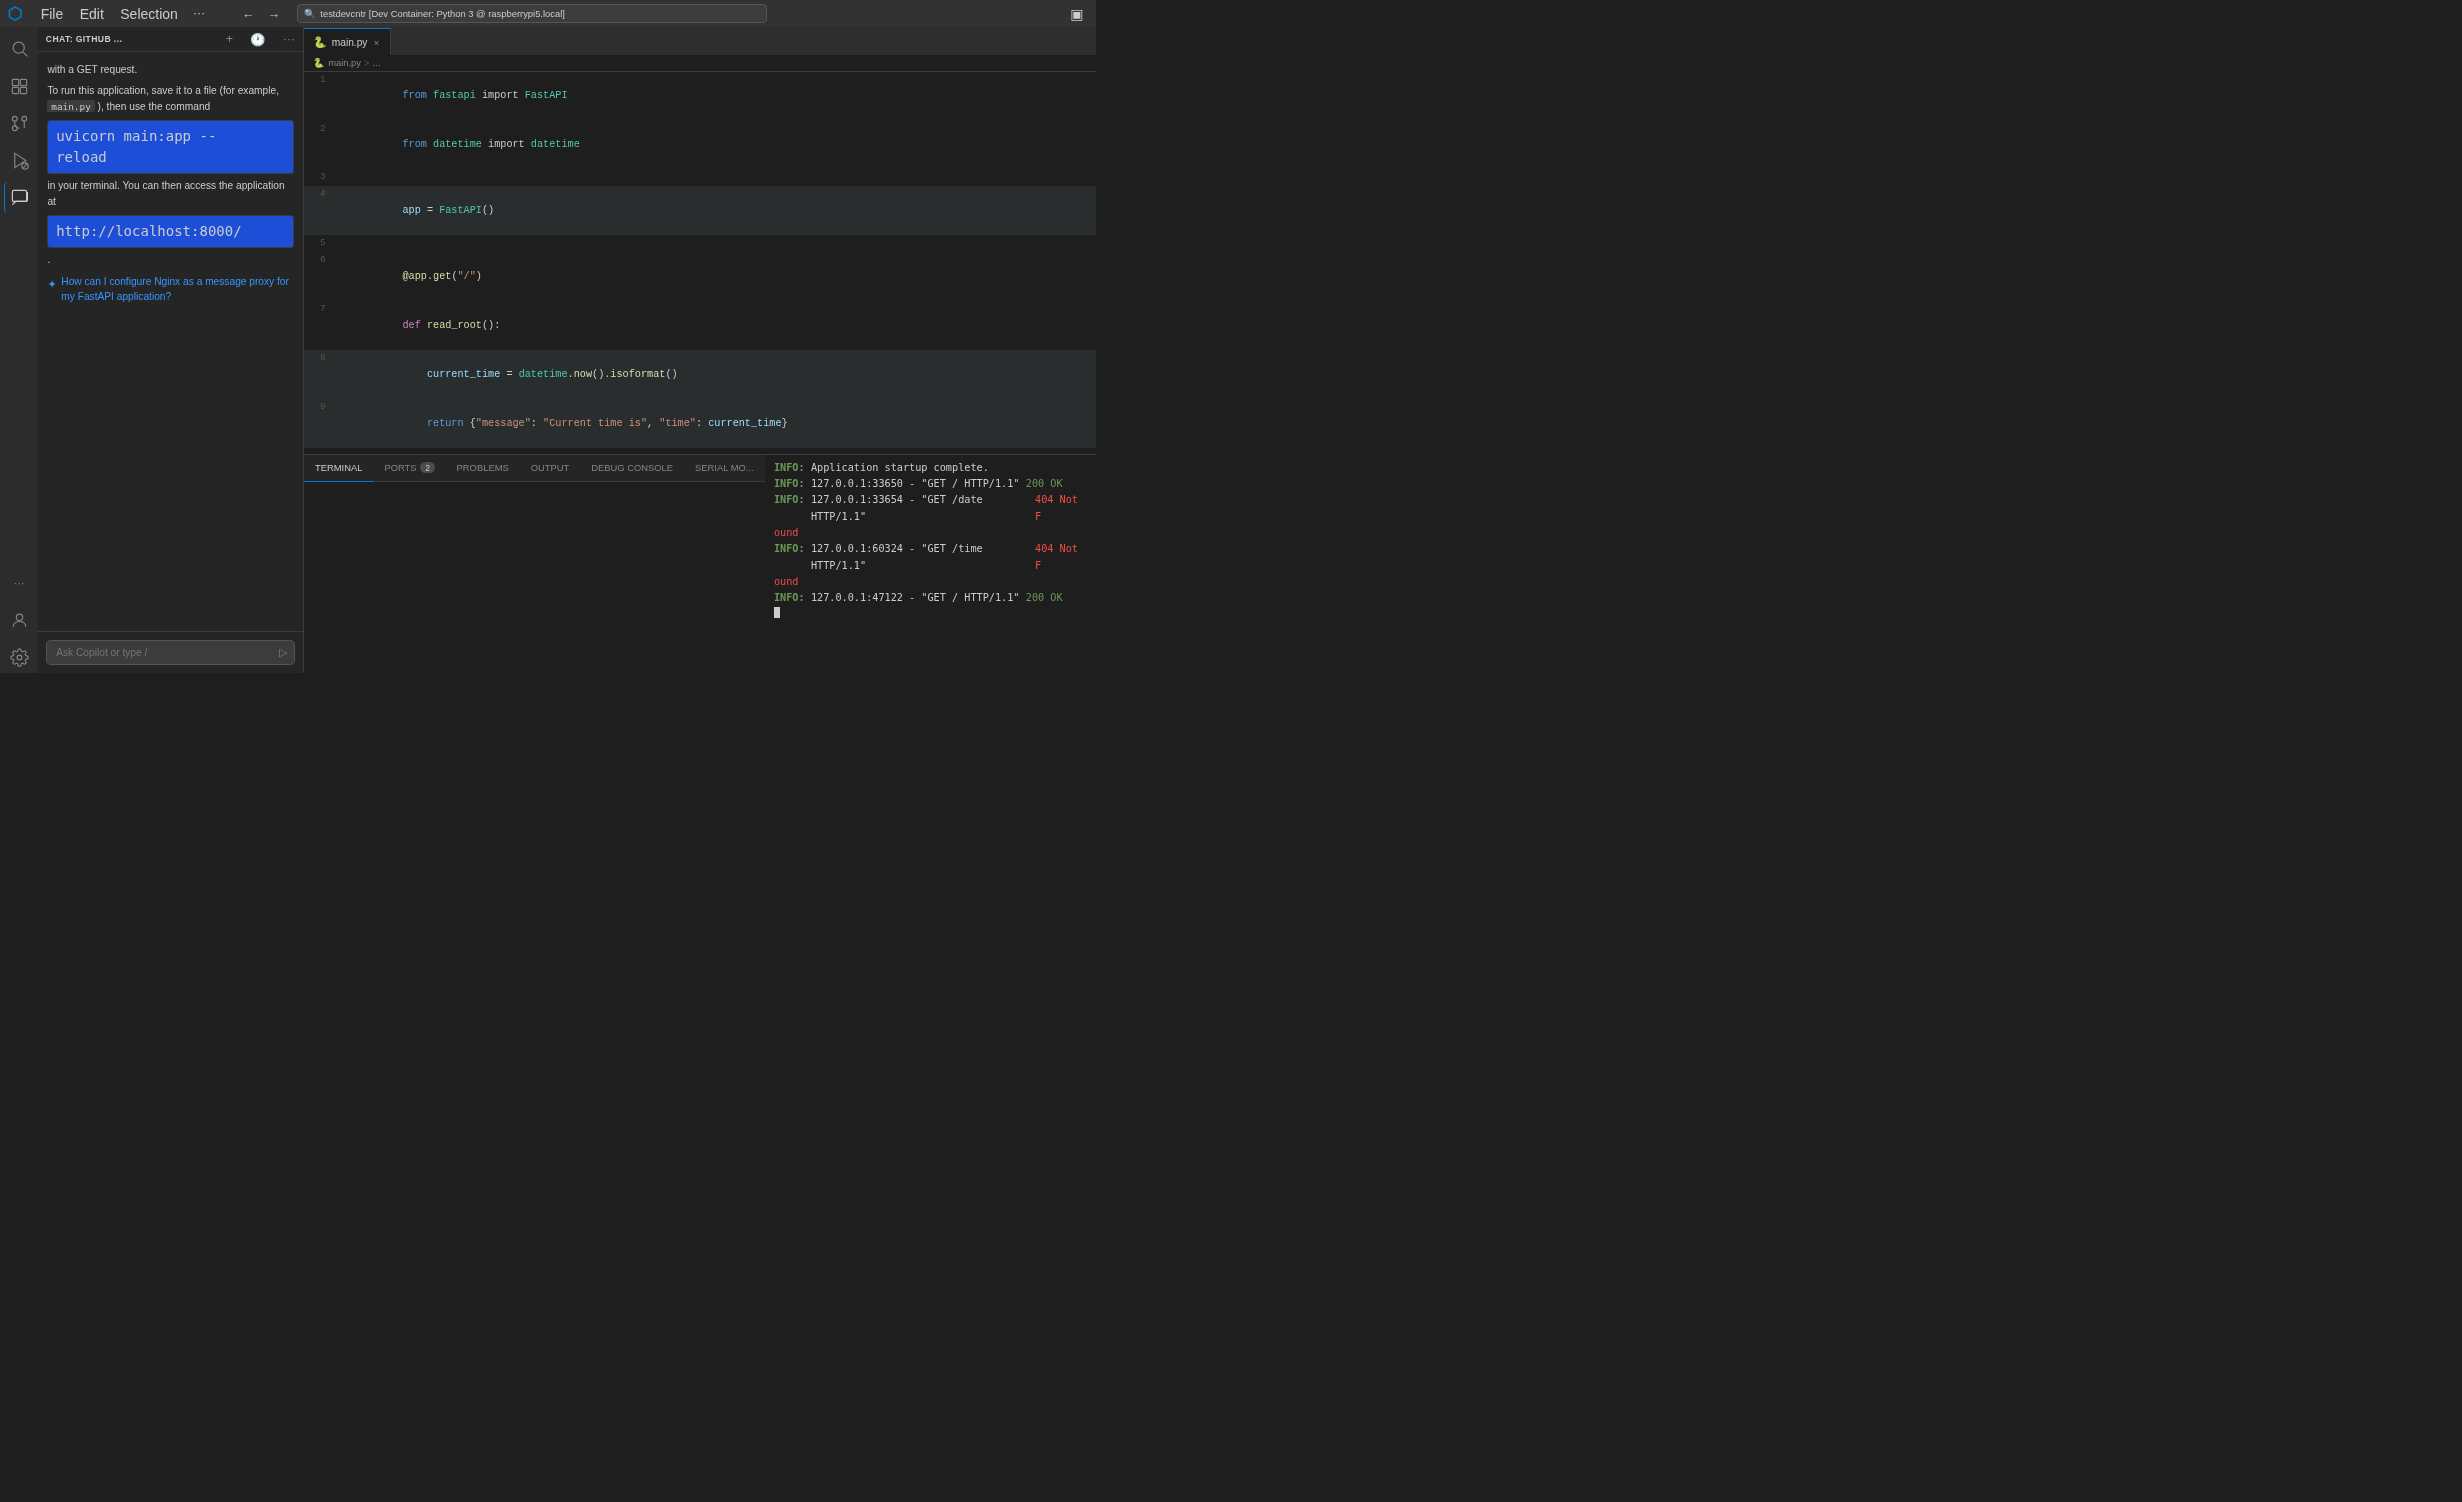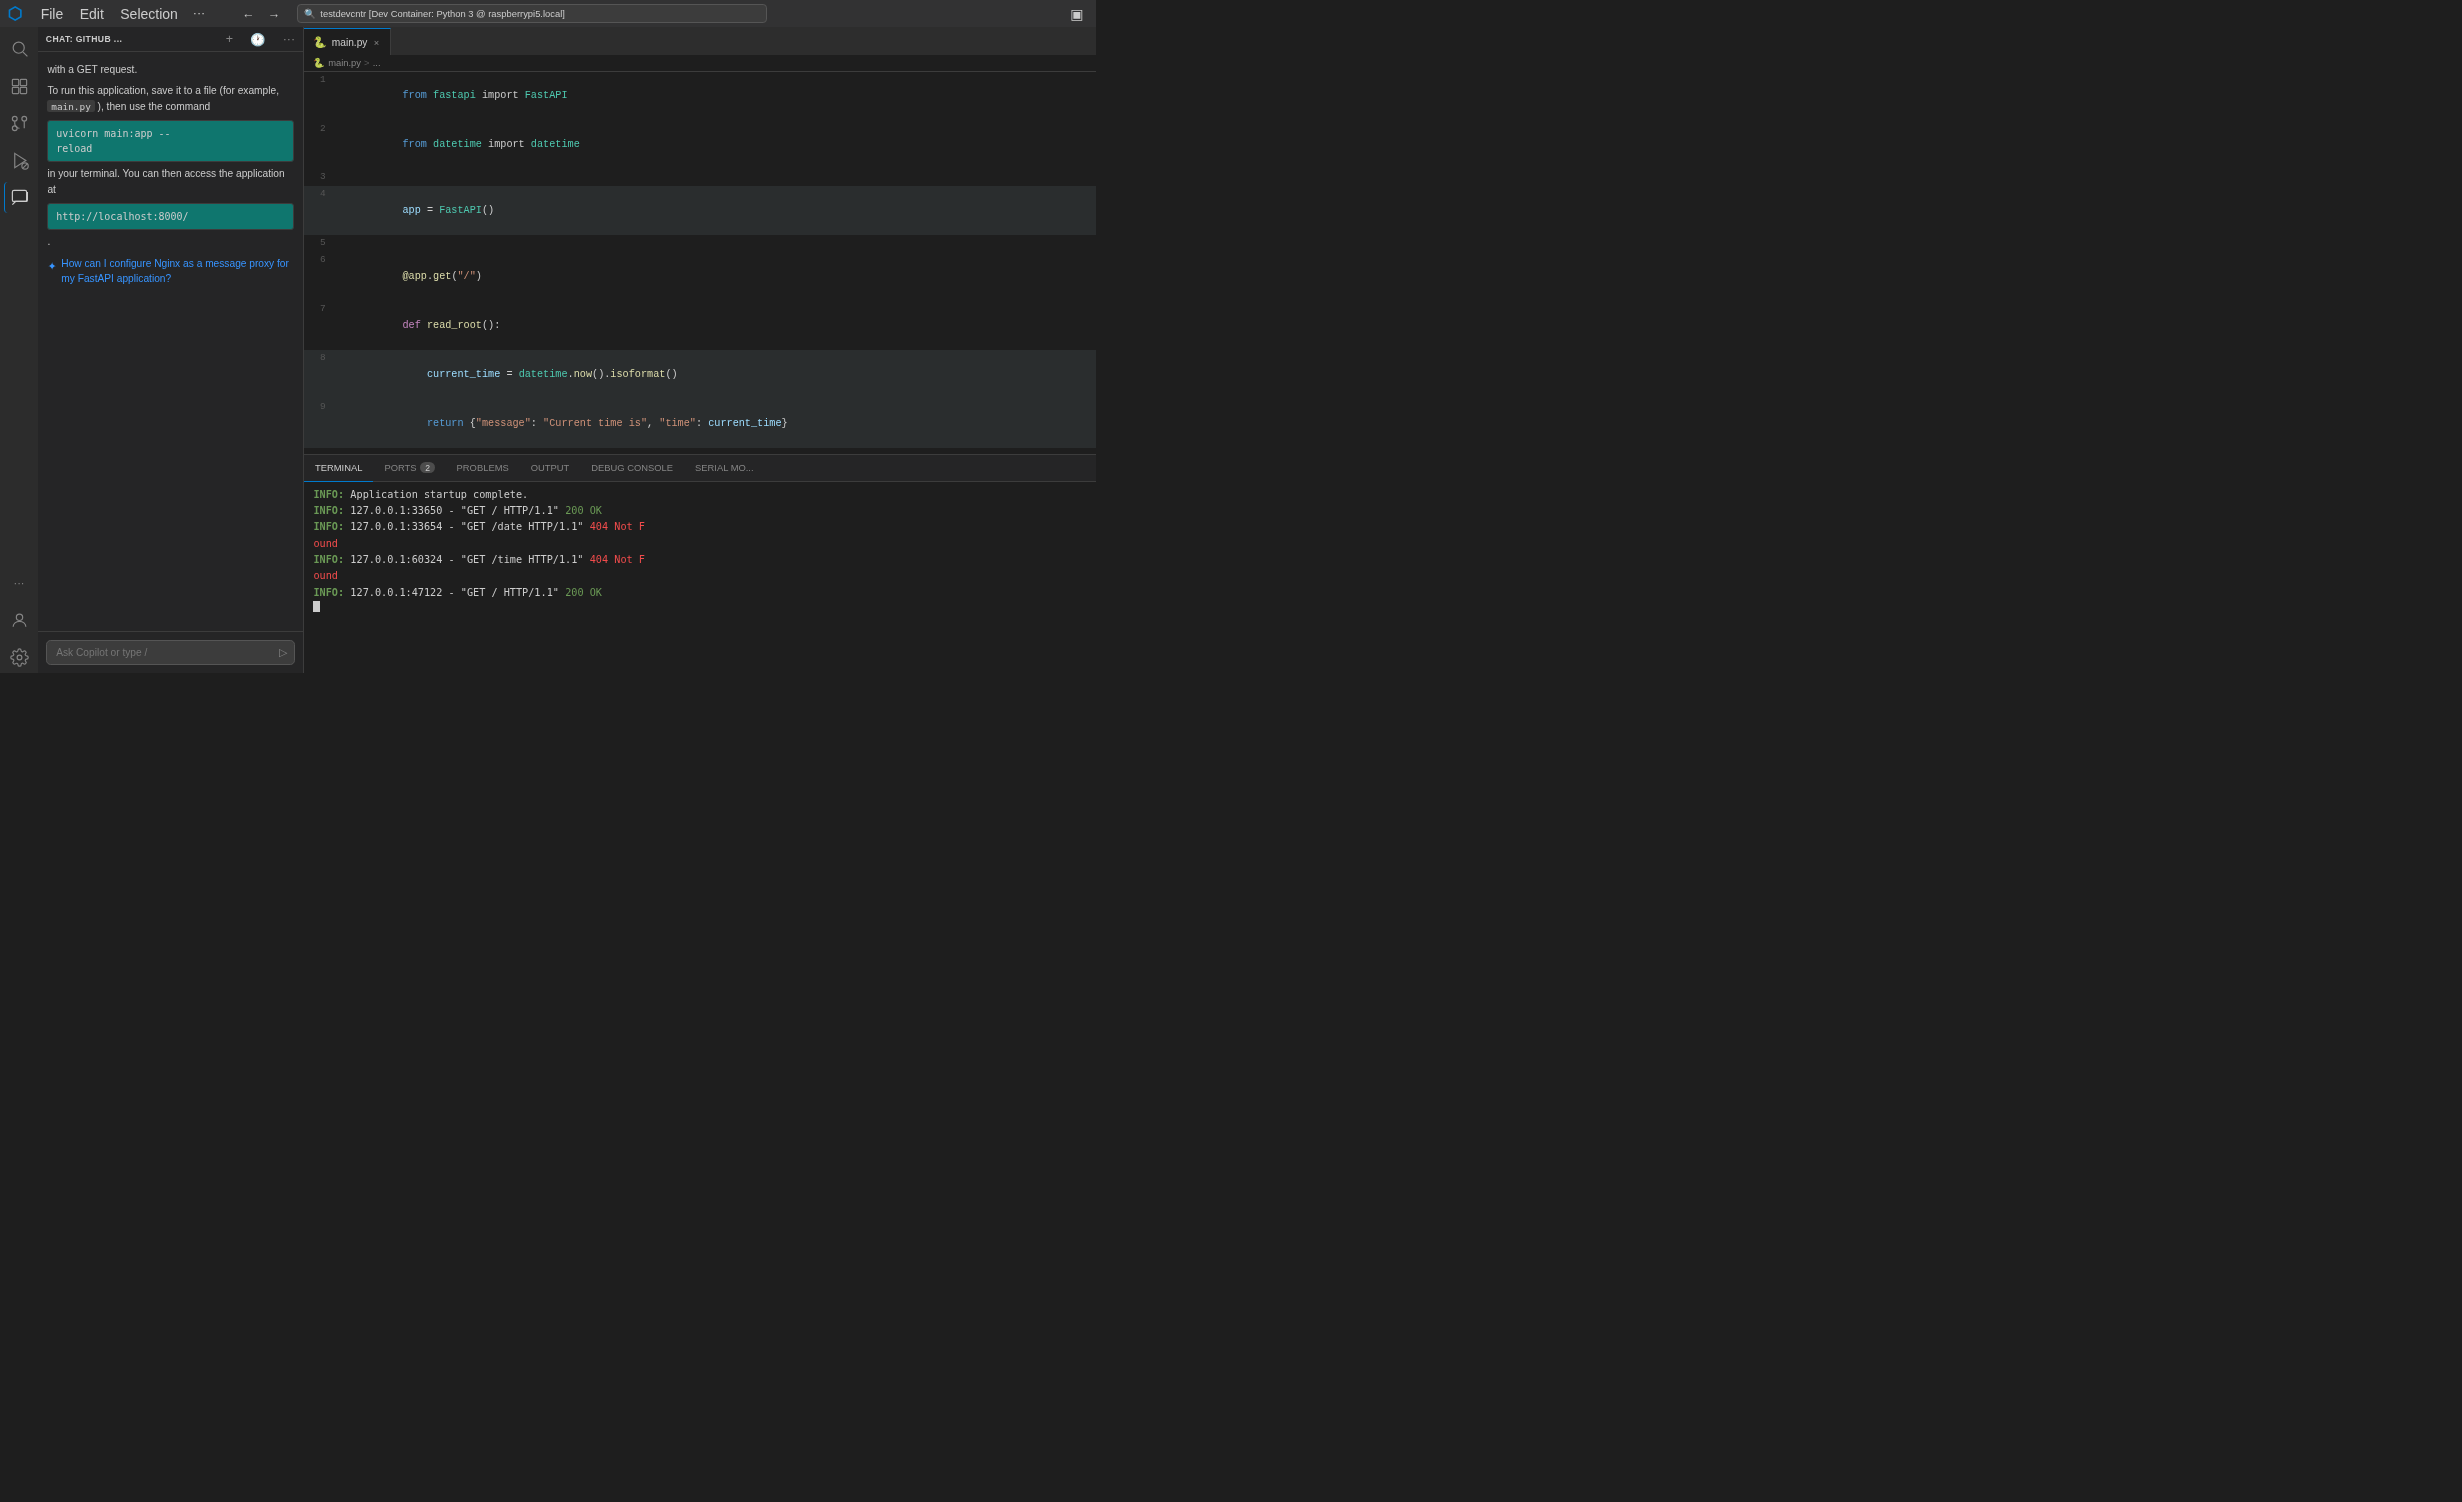--- a/index.html
+++ b/index.html
@@ -163,26 +163,26 @@
     }
     .chat-code-inline {
       background: #3c3c3c;
       color: #cccccc;
       padding: 0.8px 3.9px;
       border-radius: 2.3px;
       font-family: 'Consolas', monospace;
       font-size: 9.4px;
     }
     .chat-code-block {
-      background: #0f766e;
+      background: #1d4ed8;
       border: 0.8px solid #3c3c3c;
       border-radius: 3.1px;
       padding: 4.7px 7.8px;
       font-family: 'Consolas', monospace;
-      font-size: 10px;
+      font-size: 14px;
       color: #cccccc;
       margin: 4.7px 0;
       display: block;
     }
     .chat-suggestion {
       color: #3794ff;
       cursor: pointer;
       margin: 7.8px 0;
       display: flex;
       align-items: flex-start;
@@ -319,21 +319,21 @@
     .cls { color: #4ec9b0; }
     .decorator { color: #dcdcaa; }
 
     
     .panel {
       background: #1e1e1e;
       border-top: 0.8px solid #3c3c3c;
       height: 219px;
       flex-shrink: 0;
       display: flex;
-      flex-direction: column;
+      flex-direction: row;
     }
     .panel-tabs {
       display: flex;
       align-items: center;
       background: #252526;
       border-bottom: 0.8px solid #3c3c3c;
       height: 27px;
       flex-shrink: 0;
     }
     .panel-tab {

